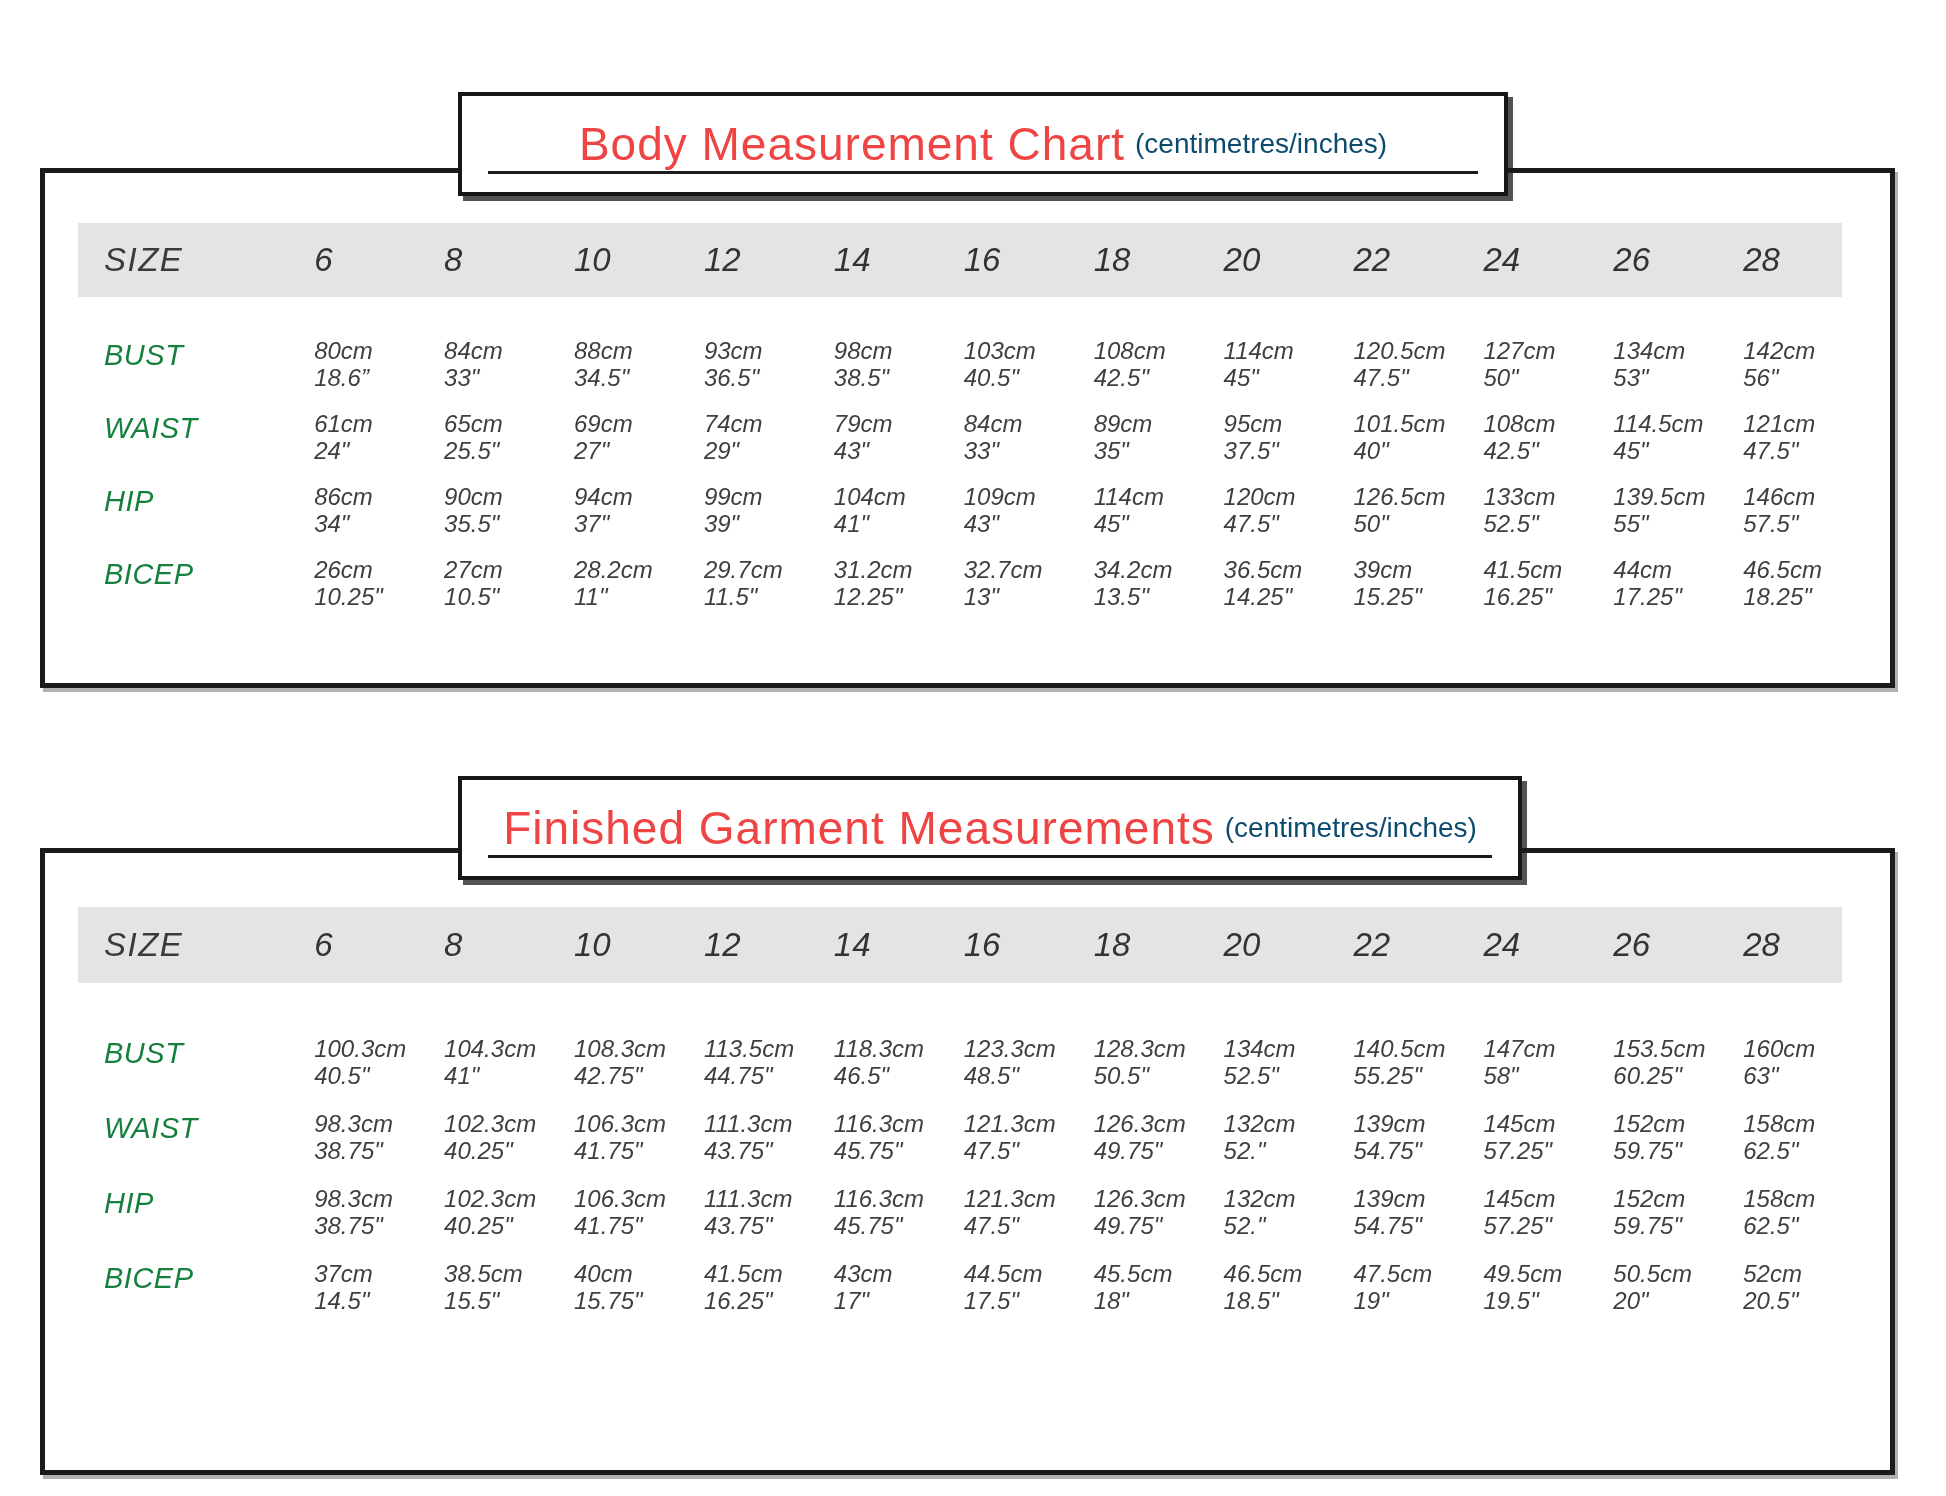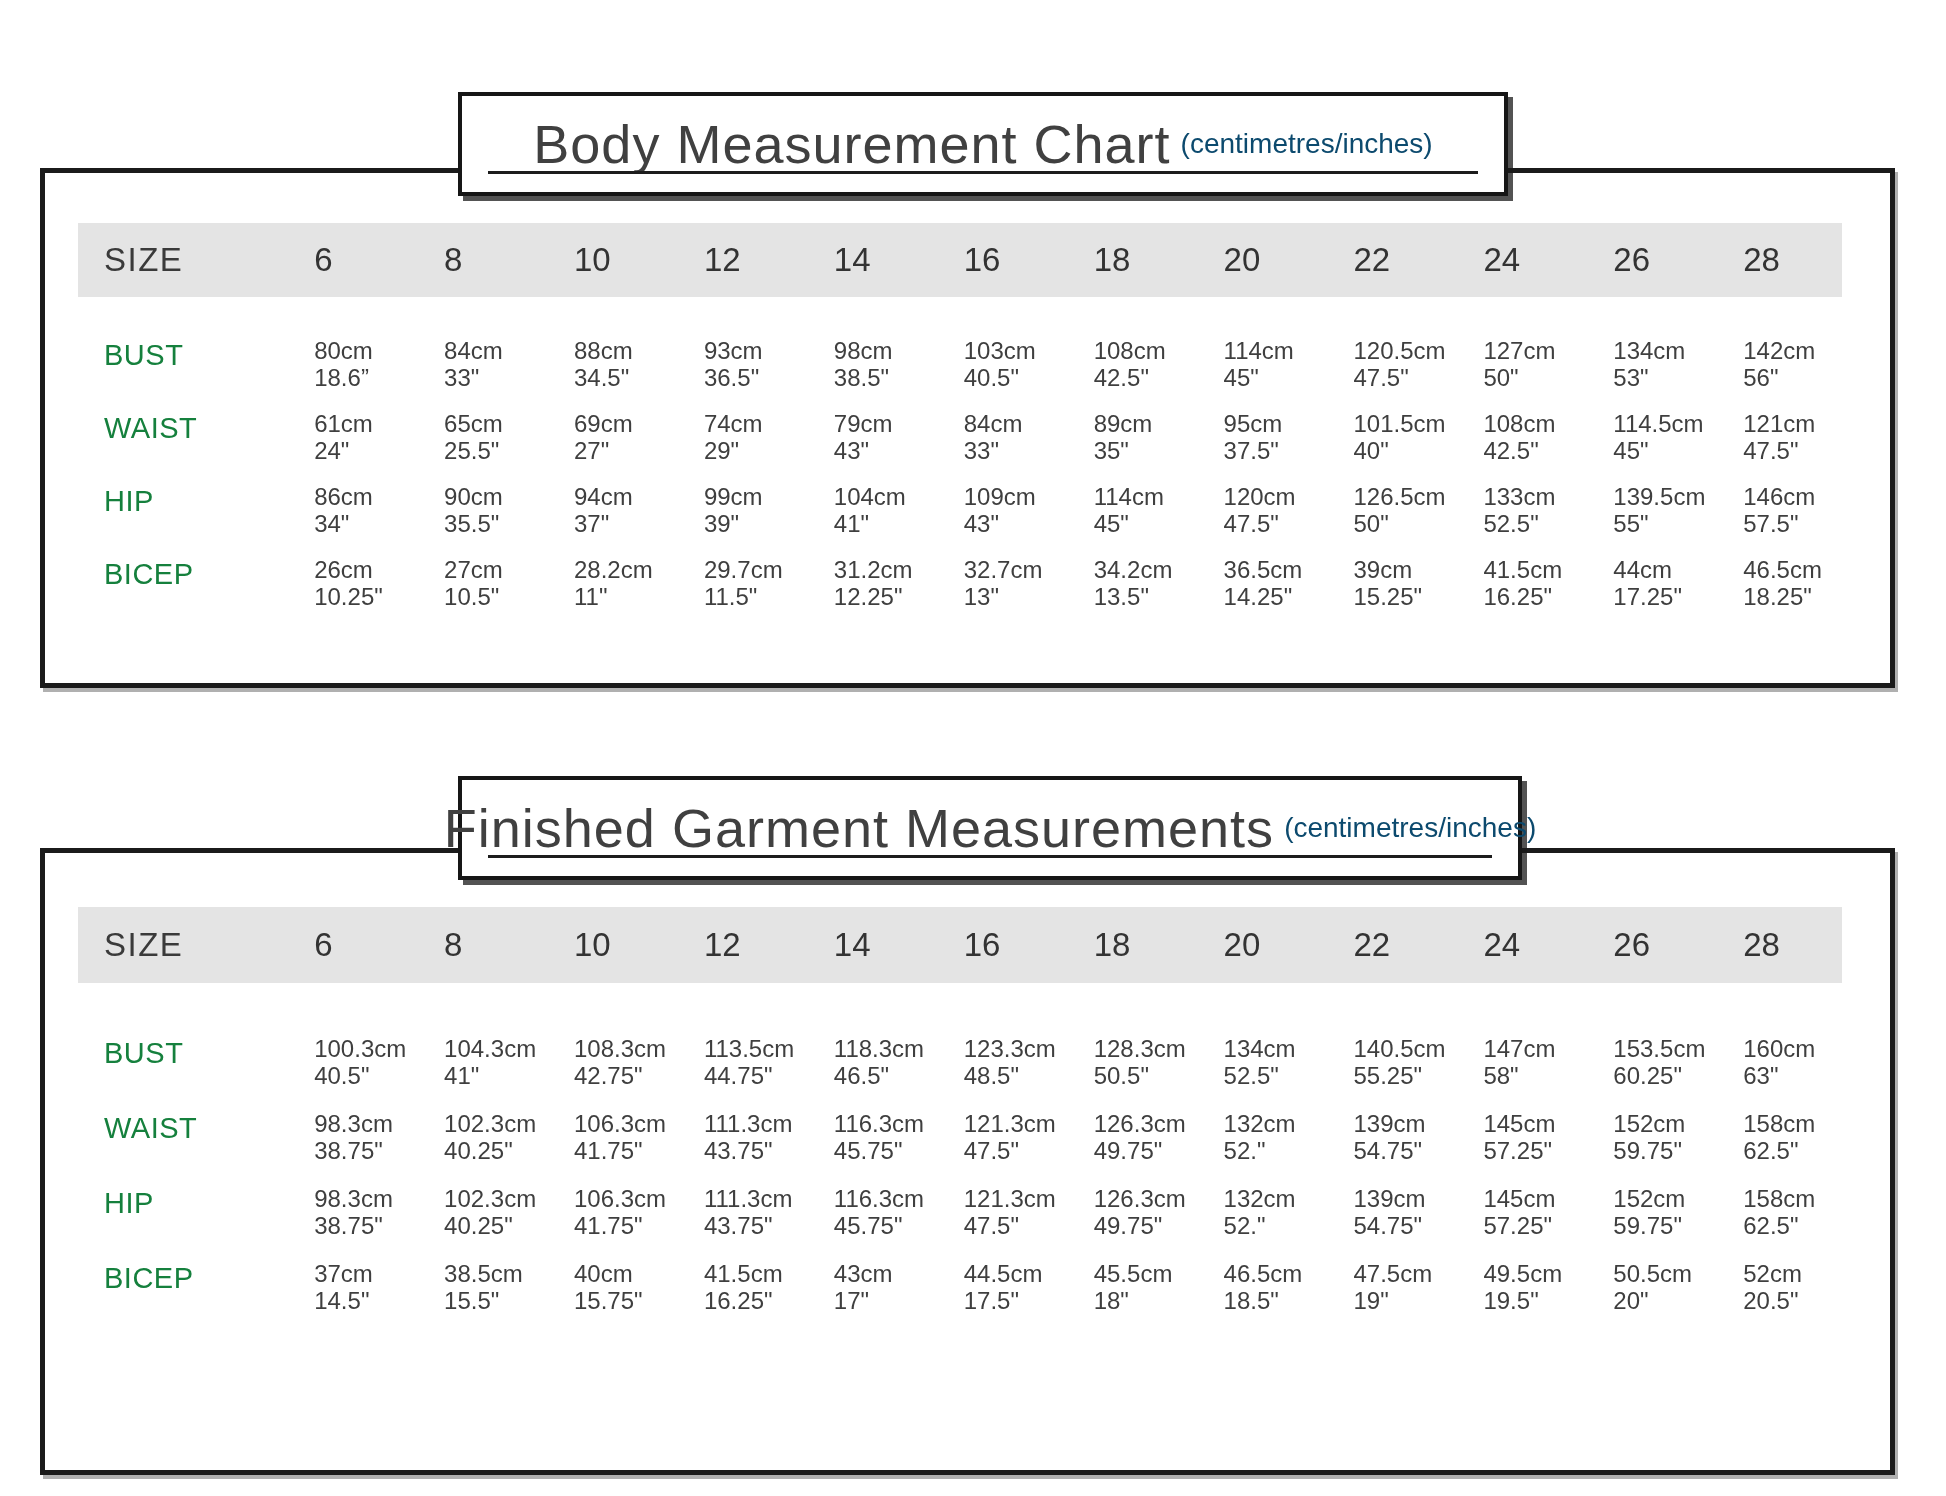--- a/index.html
+++ b/index.html
@@ -14,20 +14,21 @@
   .page { position: relative; width: 1946px; height: 1496px; background:#fff; }
 
   
   .chart-box {
     position: absolute;
     left: 40px;
     width: 1845px;
     background: #fff;
     border: 5px solid #1b1b1b;
     box-shadow: 3px 4px 0 rgba(30,30,30,0.35);
+    font-style: italic;
   }
   .chart-box.t1 { top: 168px; height: 510px; }
   .chart-box.t2 { top: 848px; height: 617px; }
 
   
   .title-box {
     position: absolute;
     top: 0;
     height: 96px;
     background: #ffffff;
@@ -35,22 +36,22 @@
     box-shadow: 5px 5px 0 rgba(25,25,25,0.75);
     z-index: 3;
     display: flex;
     align-items: center;
     justify-content: center;
     white-space: nowrap;
   }
   .title-box.t1 { left: 458px; top: 92px;  width: 1042px; }
   .title-box.t2 { left: 458px; top: 776px; width: 1056px; }
   .title-main {
-    font-size: 54px;
-    color: #404040;
+    font-size: 46px;
+    color: #ef4444;
     letter-spacing: 1px;
     font-weight: 400;
   }
   .title-sub {
     font-size: 28px;
     color: #0c4a6e;
     margin-left: 10px;
     font-weight: 400;
   }
   .title-underline {

